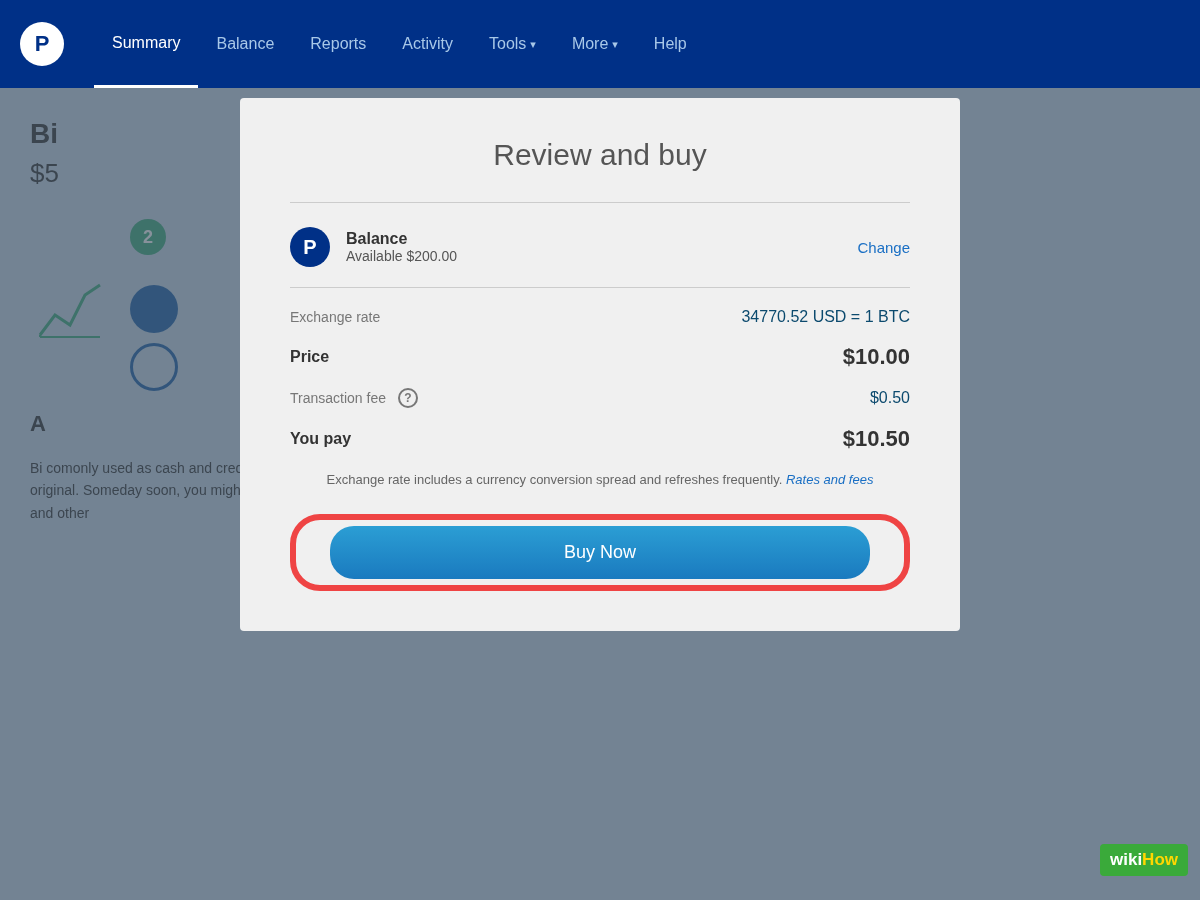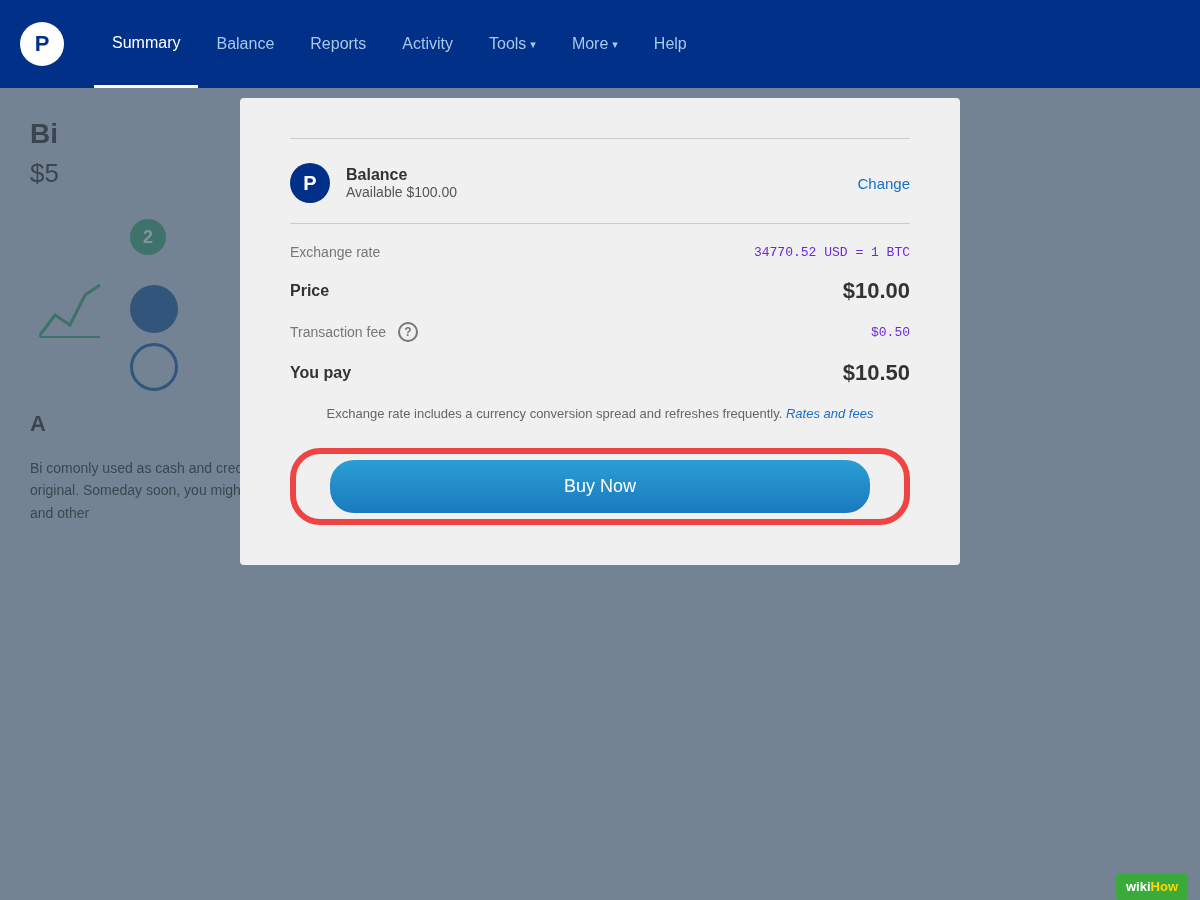--- a/index.html
+++ b/index.html
@@ -212,23 +212,22 @@
     .row-label-light {
       font-size: 14px;
       color: #777;
     }
     .row-value {
       font-size: 16px;
       font-weight: bold;
       color: #333;
     }
     .row-value-light {
-      font-size: 13px;
-      color: #6d28d9;
-      font-family: Liberation Mono, monospace;
+      font-size: 16px;
+      color: #0c4a6e;
     }
     .row-value-large {
       font-size: 22px;
       font-weight: bold;
       color: #333;
     }
     .fee-label {
       display: flex;
       align-items: center;
       gap: 12px;
@@ -274,25 +273,25 @@
       padding: 16px 0;
       font-size: 18px;
       cursor: pointer;
       width: 100%;
       max-width: 540px;
     }
 
     
     .wikihow-badge {
       position: absolute;
-      bottom: 0;
+      bottom: 24px;
       right: 12px;
       background: #3aaa3a;
       color: white;
-      font-size: 13px;
+      font-size: 17px;
       font-weight: bold;
       padding: 6px 10px;
       border-radius: 4px;
       z-index: 200;
     }
     .wikihow-badge span { color: #fff; }
     .wikihow-badge .wiki { color: #fff; }
     .wikihow-badge .how { color: #ffd700; }
   </style>
 </head>
@@ -339,30 +338,31 @@
       <div class="circle-outline"></div>
     </div>
   </div>
 
   <div class="bg-heading">A</div>
   <div class="bg-text">Bi                                                                                                           comonly used as cash and credit. It set off a revolution that has since inspired thousands of variations on the original. Someday soon, you might be able to buy just about anything and send money to anyone using bitcoins and other</div>
 </div>
 
 <div class="overlay">
   <div class="modal">
+    <h2 class="modal-title">Review and buy</h2>
     <hr class="modal-divider">
 
     <div class="payment-method">
       <svg class="paypal-logo-small" viewBox="0 0 40 40">
         <circle cx="20" cy="20" r="20" fill="#003087"></circle>
         <text x="20" y="27" text-anchor="middle" font-size="20" font-weight="bold" fill="#fff" font-family="Arial">P</text>
       </svg>
       <div class="payment-info">
         <div class="payment-name">Balance</div>
-        <div class="payment-available">Available $100.00</div>
+        <div class="payment-available">Available $200.00</div>
       </div>
       <a class="change-link">Change</a>
     </div>
     <hr class="modal-divider2">
 
 
     <div class="row">
       <span class="row-label-light">Exchange rate</span>
       <span class="row-value-light">34770.52 USD = 1 BTC</span>
     </div>

